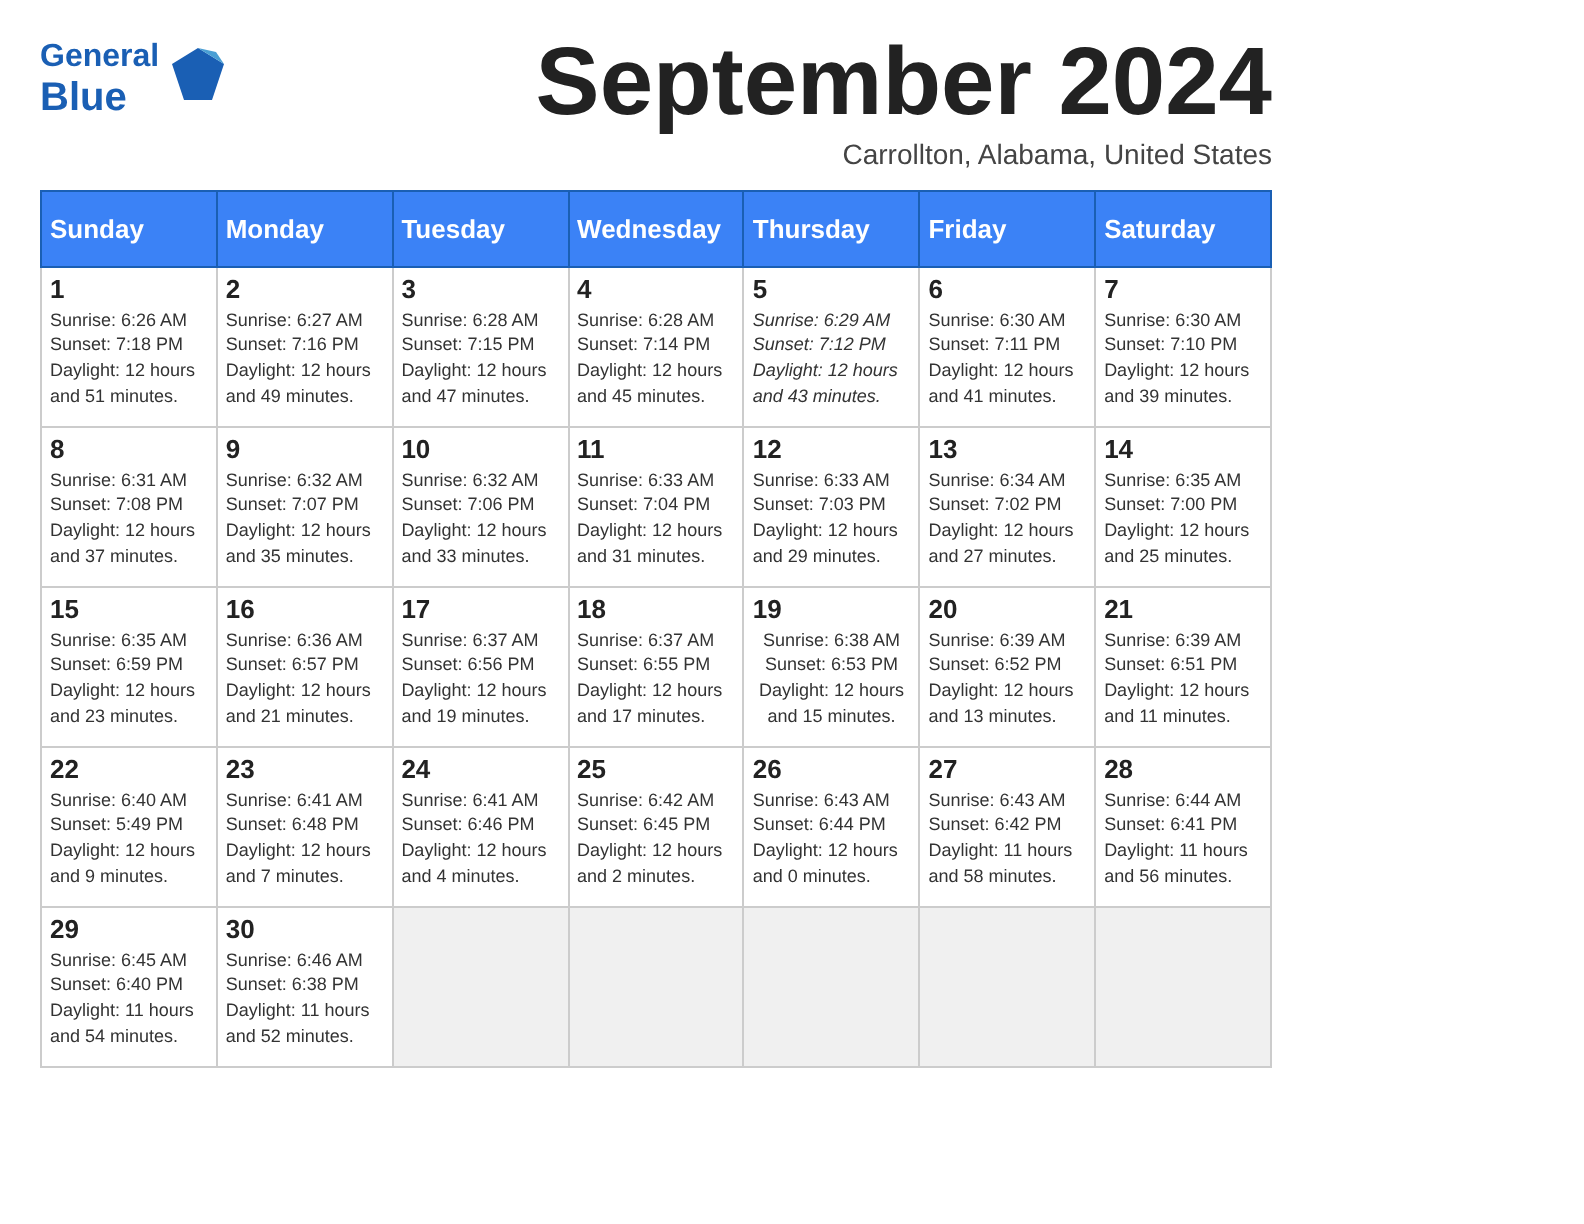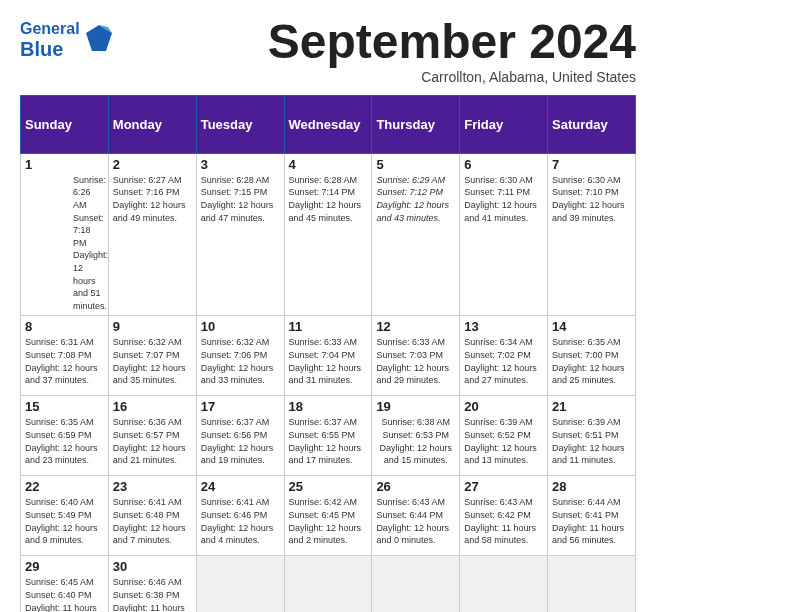--- a/index.html
+++ b/index.html
@@ -37,25 +37,25 @@
     .location {
       font-size: 14px;
       color: #444;
     }
     table {
       width: 100%;
       border-collapse: collapse;
       table-layout: fixed;
     }
     th {
-      background-color: #4c1d95;
+      background-color: #3b82f6;
       color: #fff;
       font-size: 13px;
       font-weight: bold;
-      padding: 21px 4px;
+      padding: 11px 4px;
       text-align: left;
       border: 1px solid #1a5fb4;
     }
     td {
       border: 1px solid #ccc;
       vertical-align: top;
       padding: 3px 4px;
       font-size: 9.5px;
       color: #222;
       height: 80px;
@@ -113,21 +113,21 @@
           <th>Wednesday</th>
           <th>Thursday</th>
           <th>Friday</th>
           <th>Saturday</th>
         </tr>
     </thead>
     <tbody id="calendar-body">
     <tr>
           <td>
             <span class="day-num">1</span>
-            <div class="day-info" style="white-space: pre-line; margin-left: 48px;">Sunrise: 6:26 AM
+            <div class="day-info" style="white-space: pre-line;">Sunrise: 6:26 AM
 Sunset: 7:18 PM
 Daylight: 12 hours
 and 51 minutes.</div>
           </td>
           <td>
             <span class="day-num">2</span>
             <div class="day-info" style="white-space: pre-line;">Sunrise: 6:27 AM
 Sunset: 7:16 PM
 Daylight: 12 hours
 and 49 minutes.</div>

